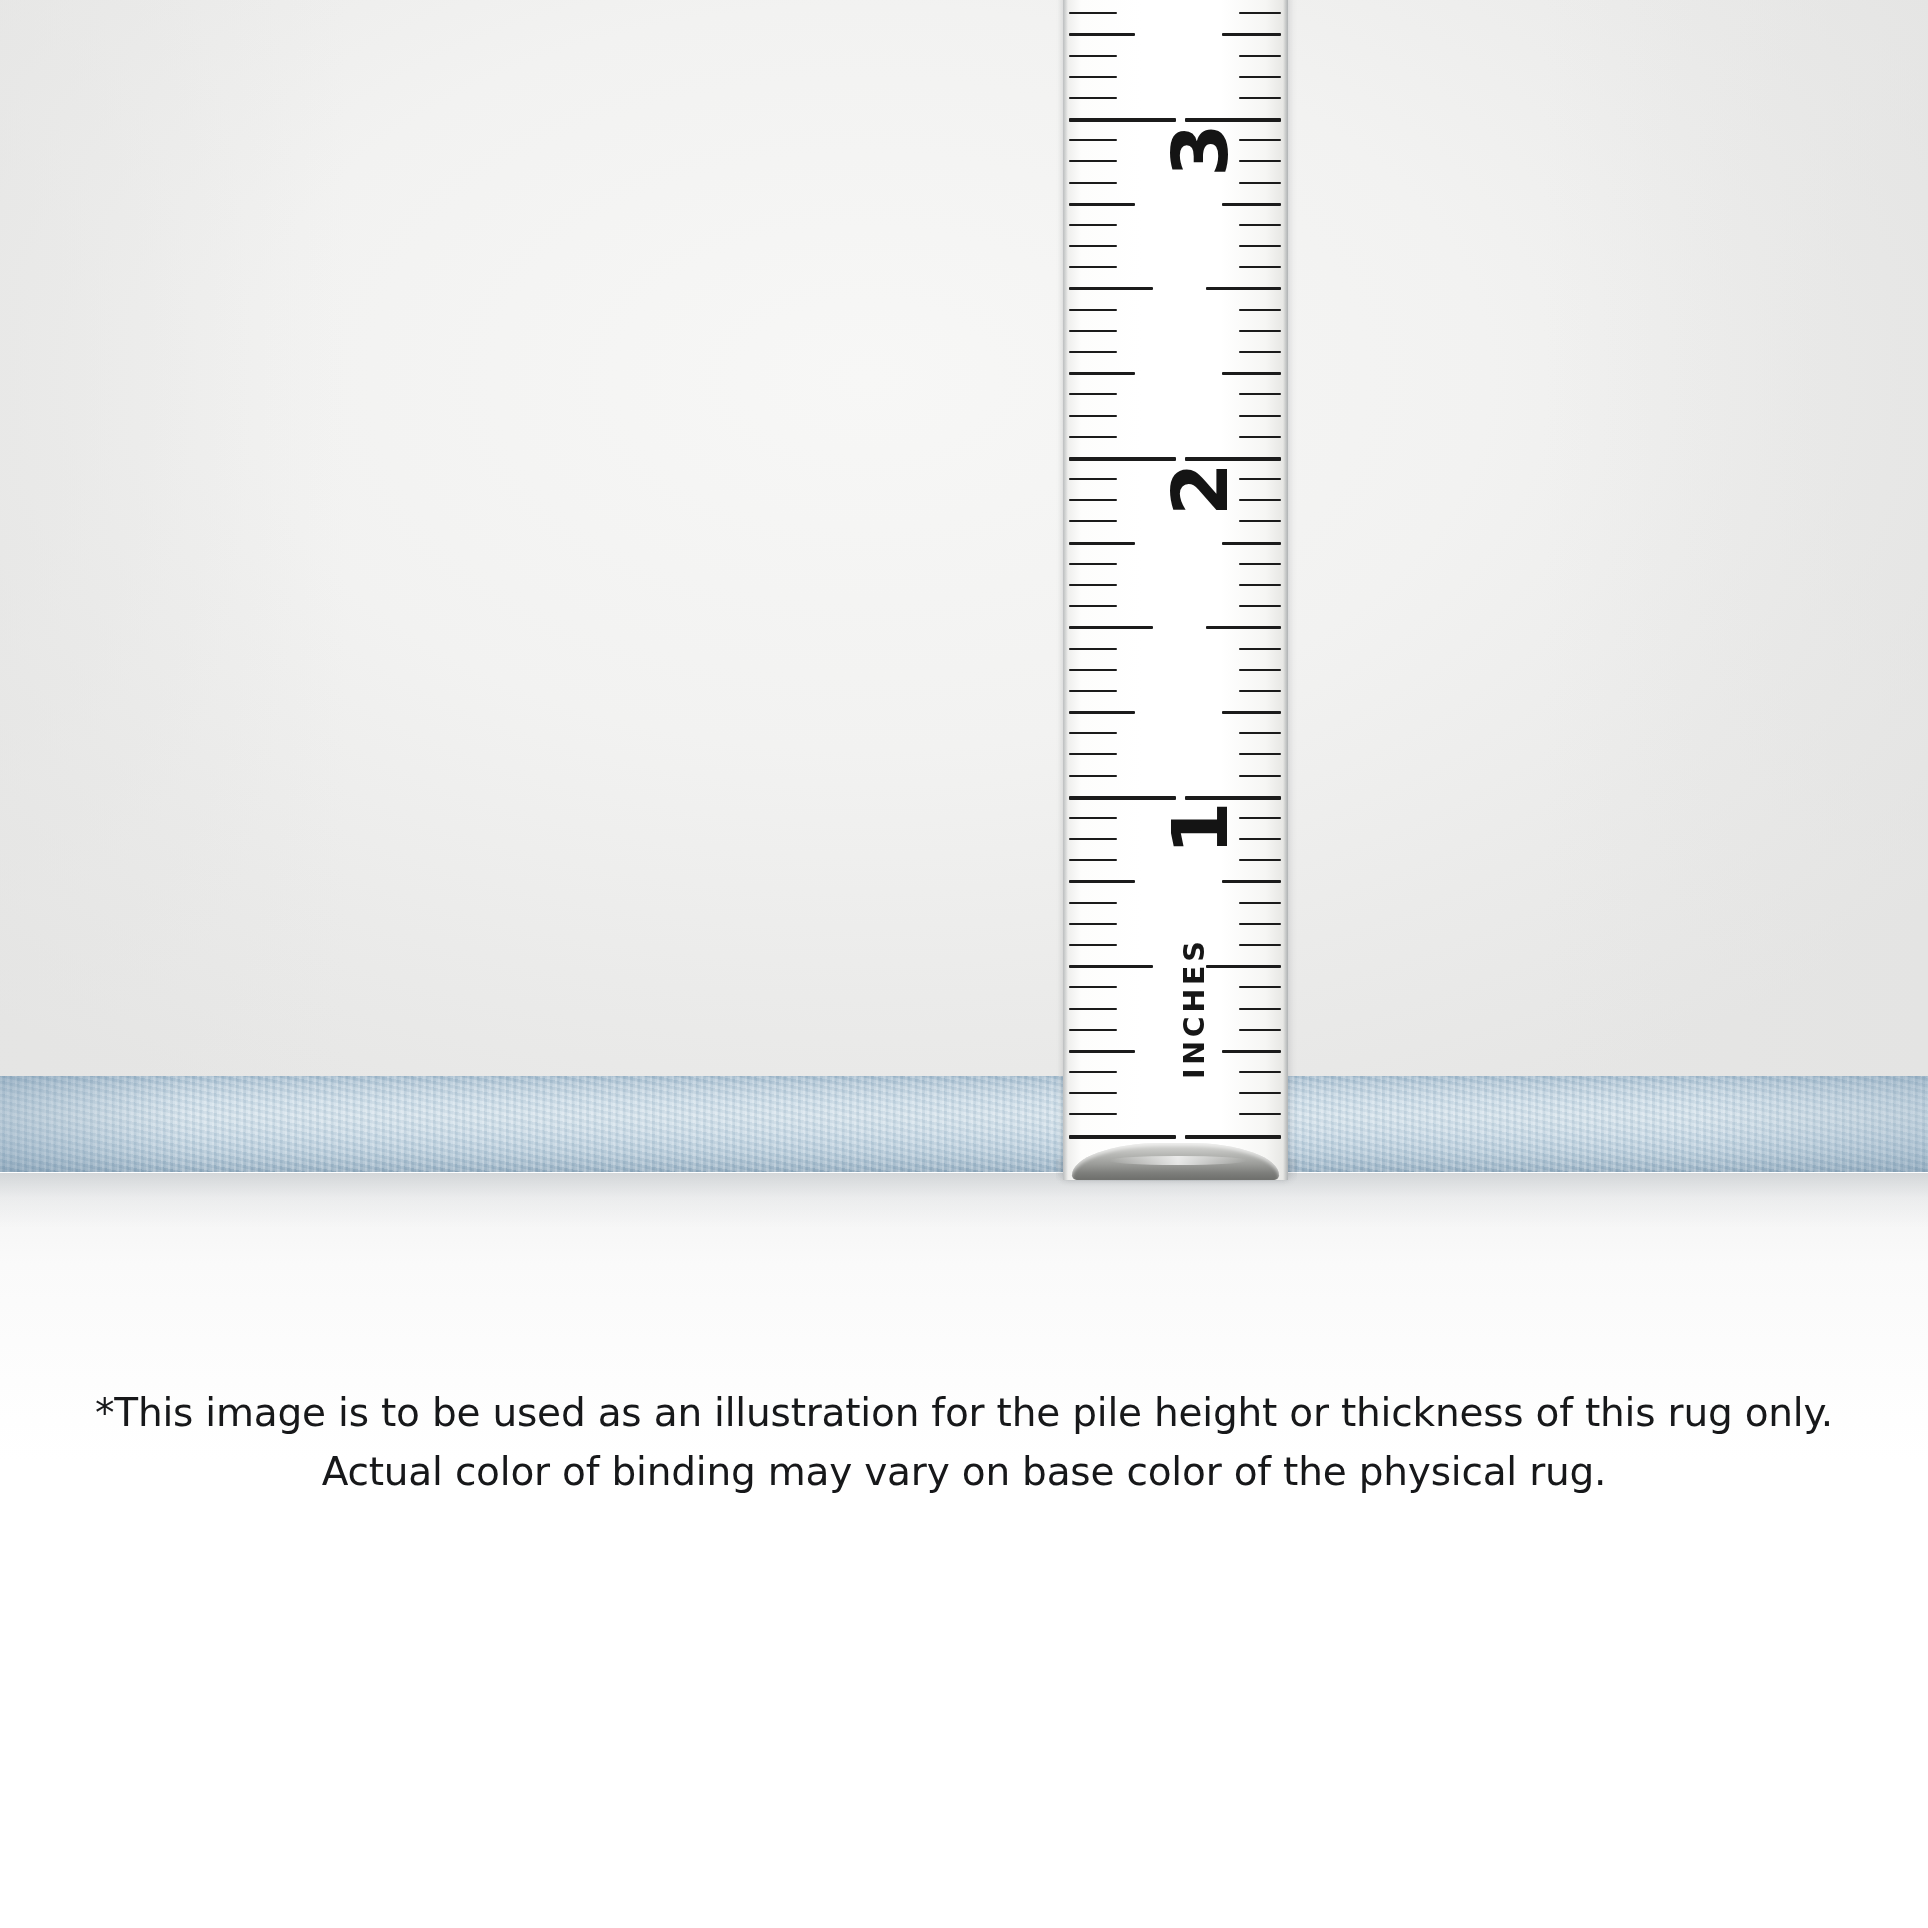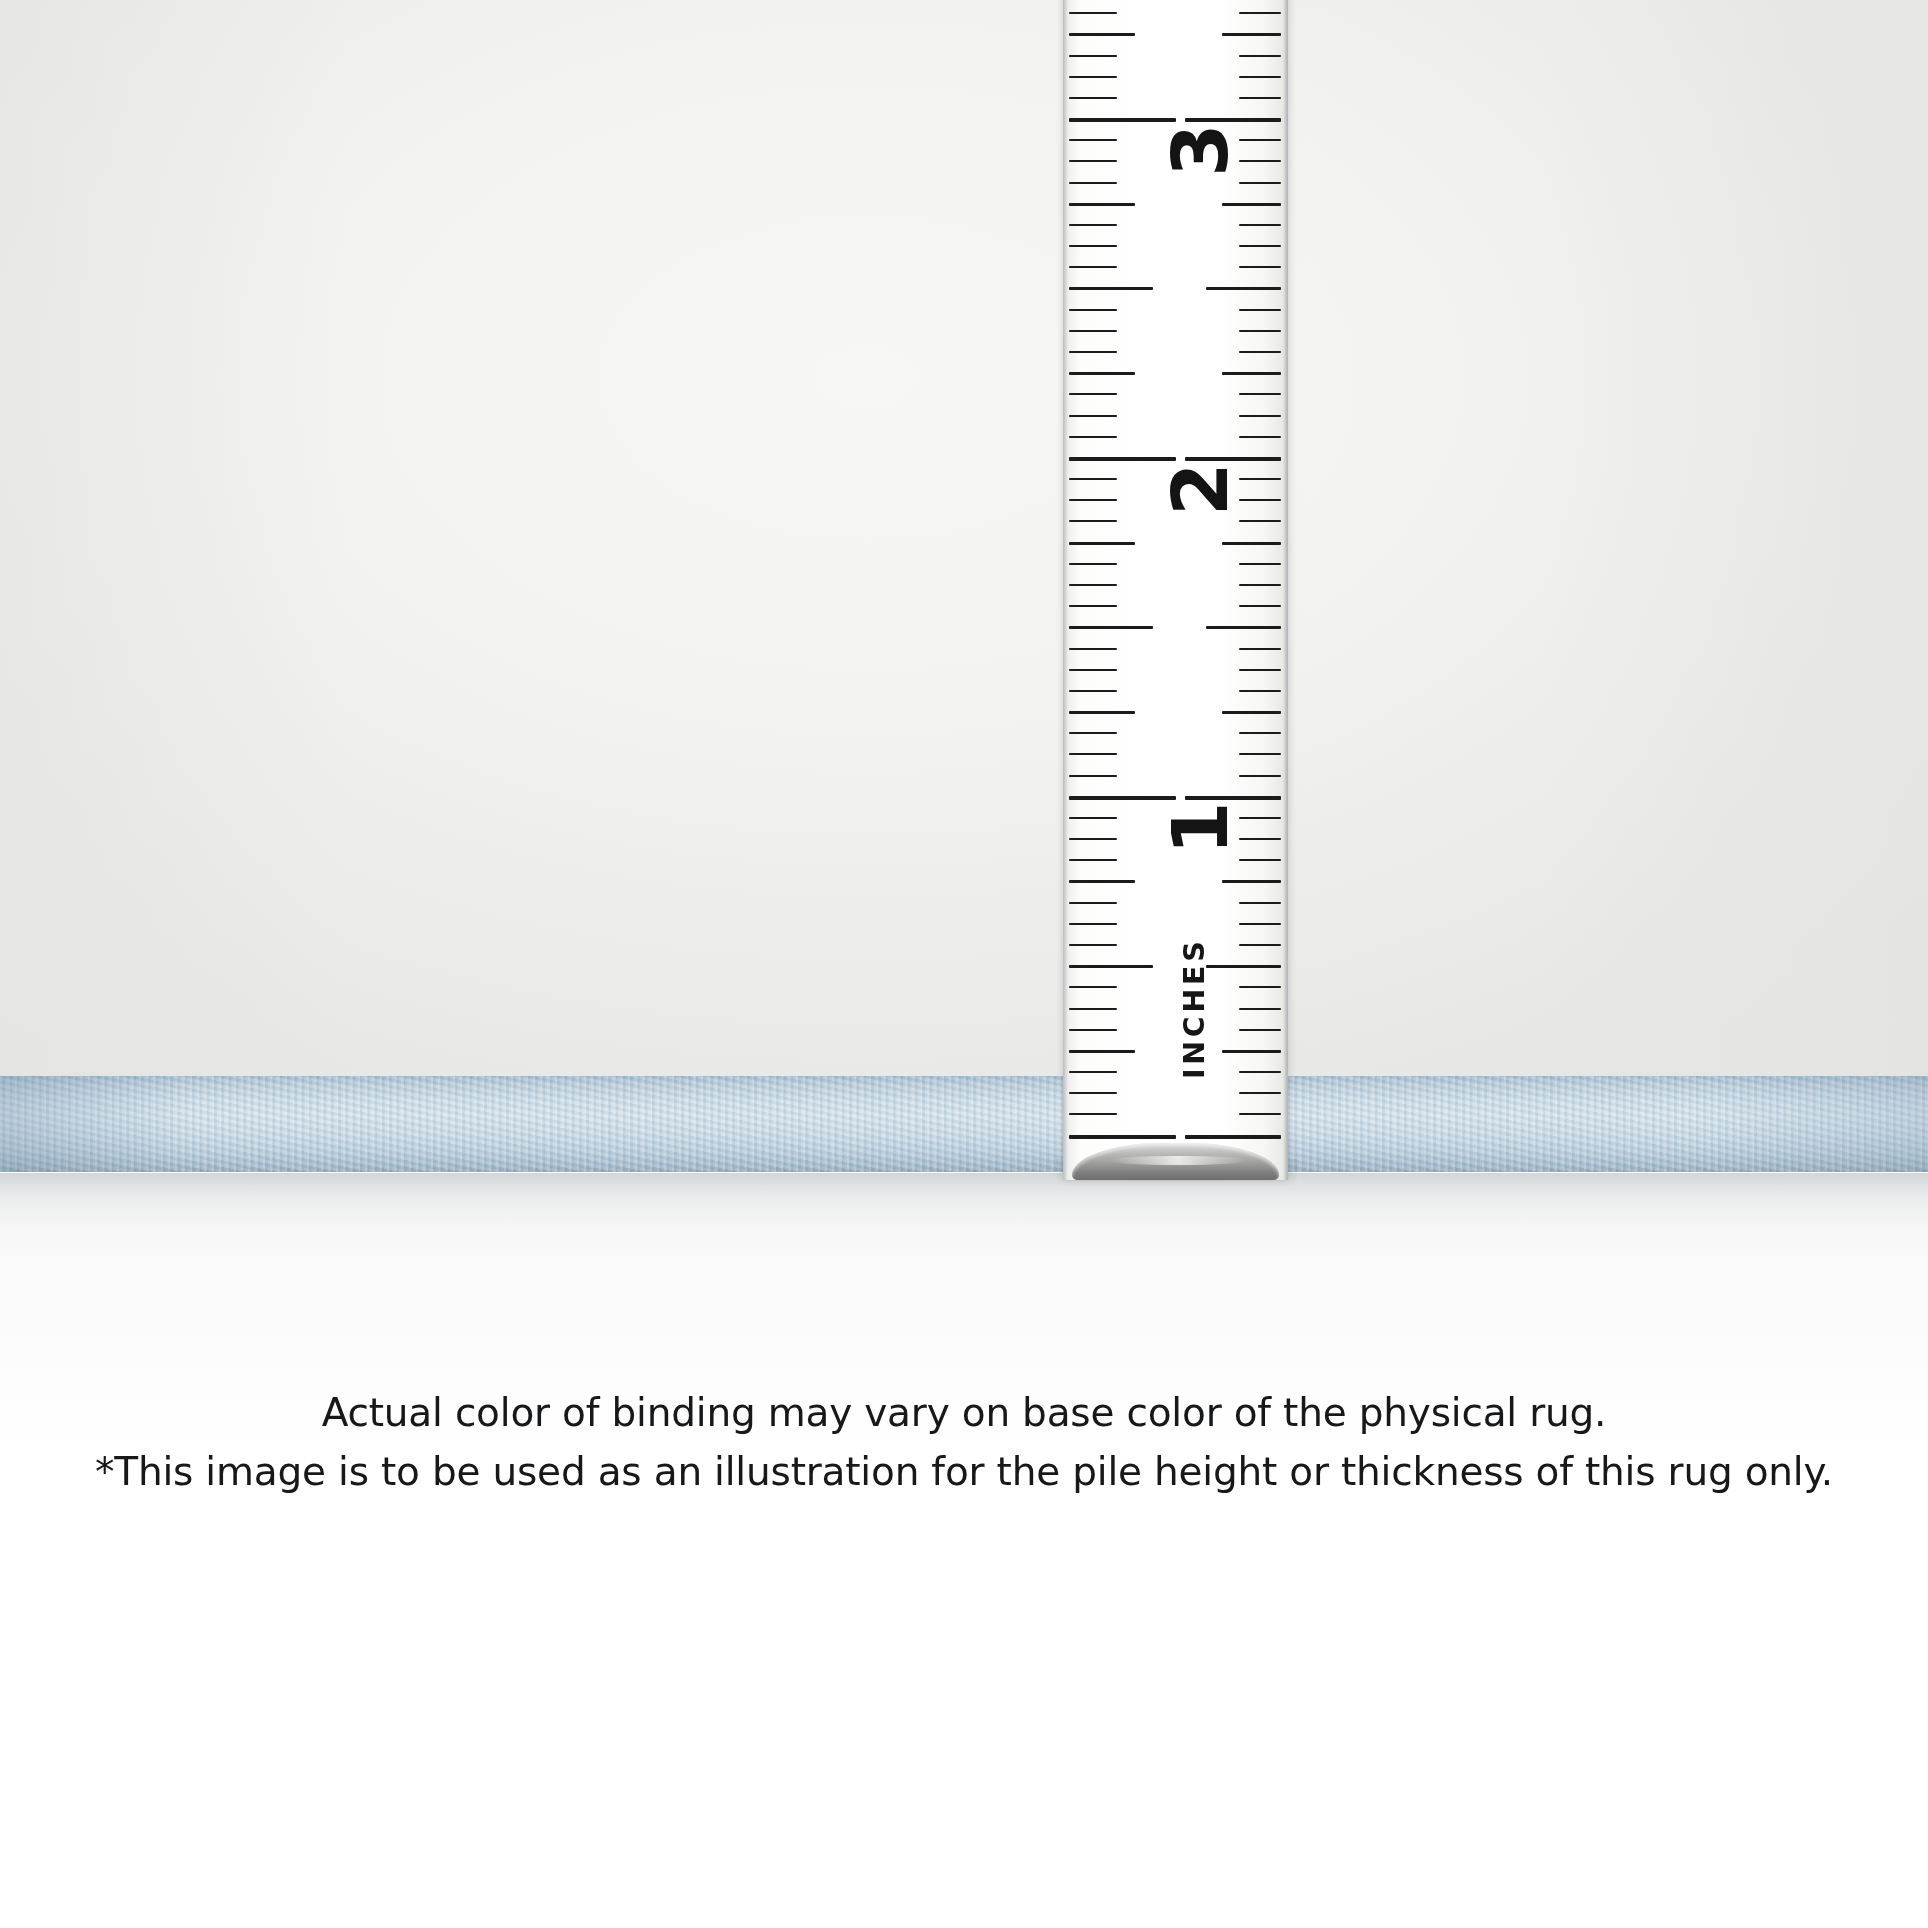--- a/index.html
+++ b/index.html
@@ -370,18 +370,18 @@
     <div class="ruler-number" style="top: 860px;">1</div>
 
     <div class="ruler-inches-label" style="top: 1084px;">INCHES</div>
 
     <div class="ruler-tang">
       <div class="ruler-tang-shine"></div>
     </div>
   </div>
 
   <div class="caption">
+    <span class="caption-line">*This image is to be used as an illustration for the pile height or thickness of this rug only.</span>
     <span class="caption-line">Actual color of binding may vary on base color of the physical rug.</span>
-    <span class="caption-line">*This image is to be used as an illustration for the pile height or thickness of this rug only.</span>
   </div>
 
 </div>
 
 
 </body></html>

